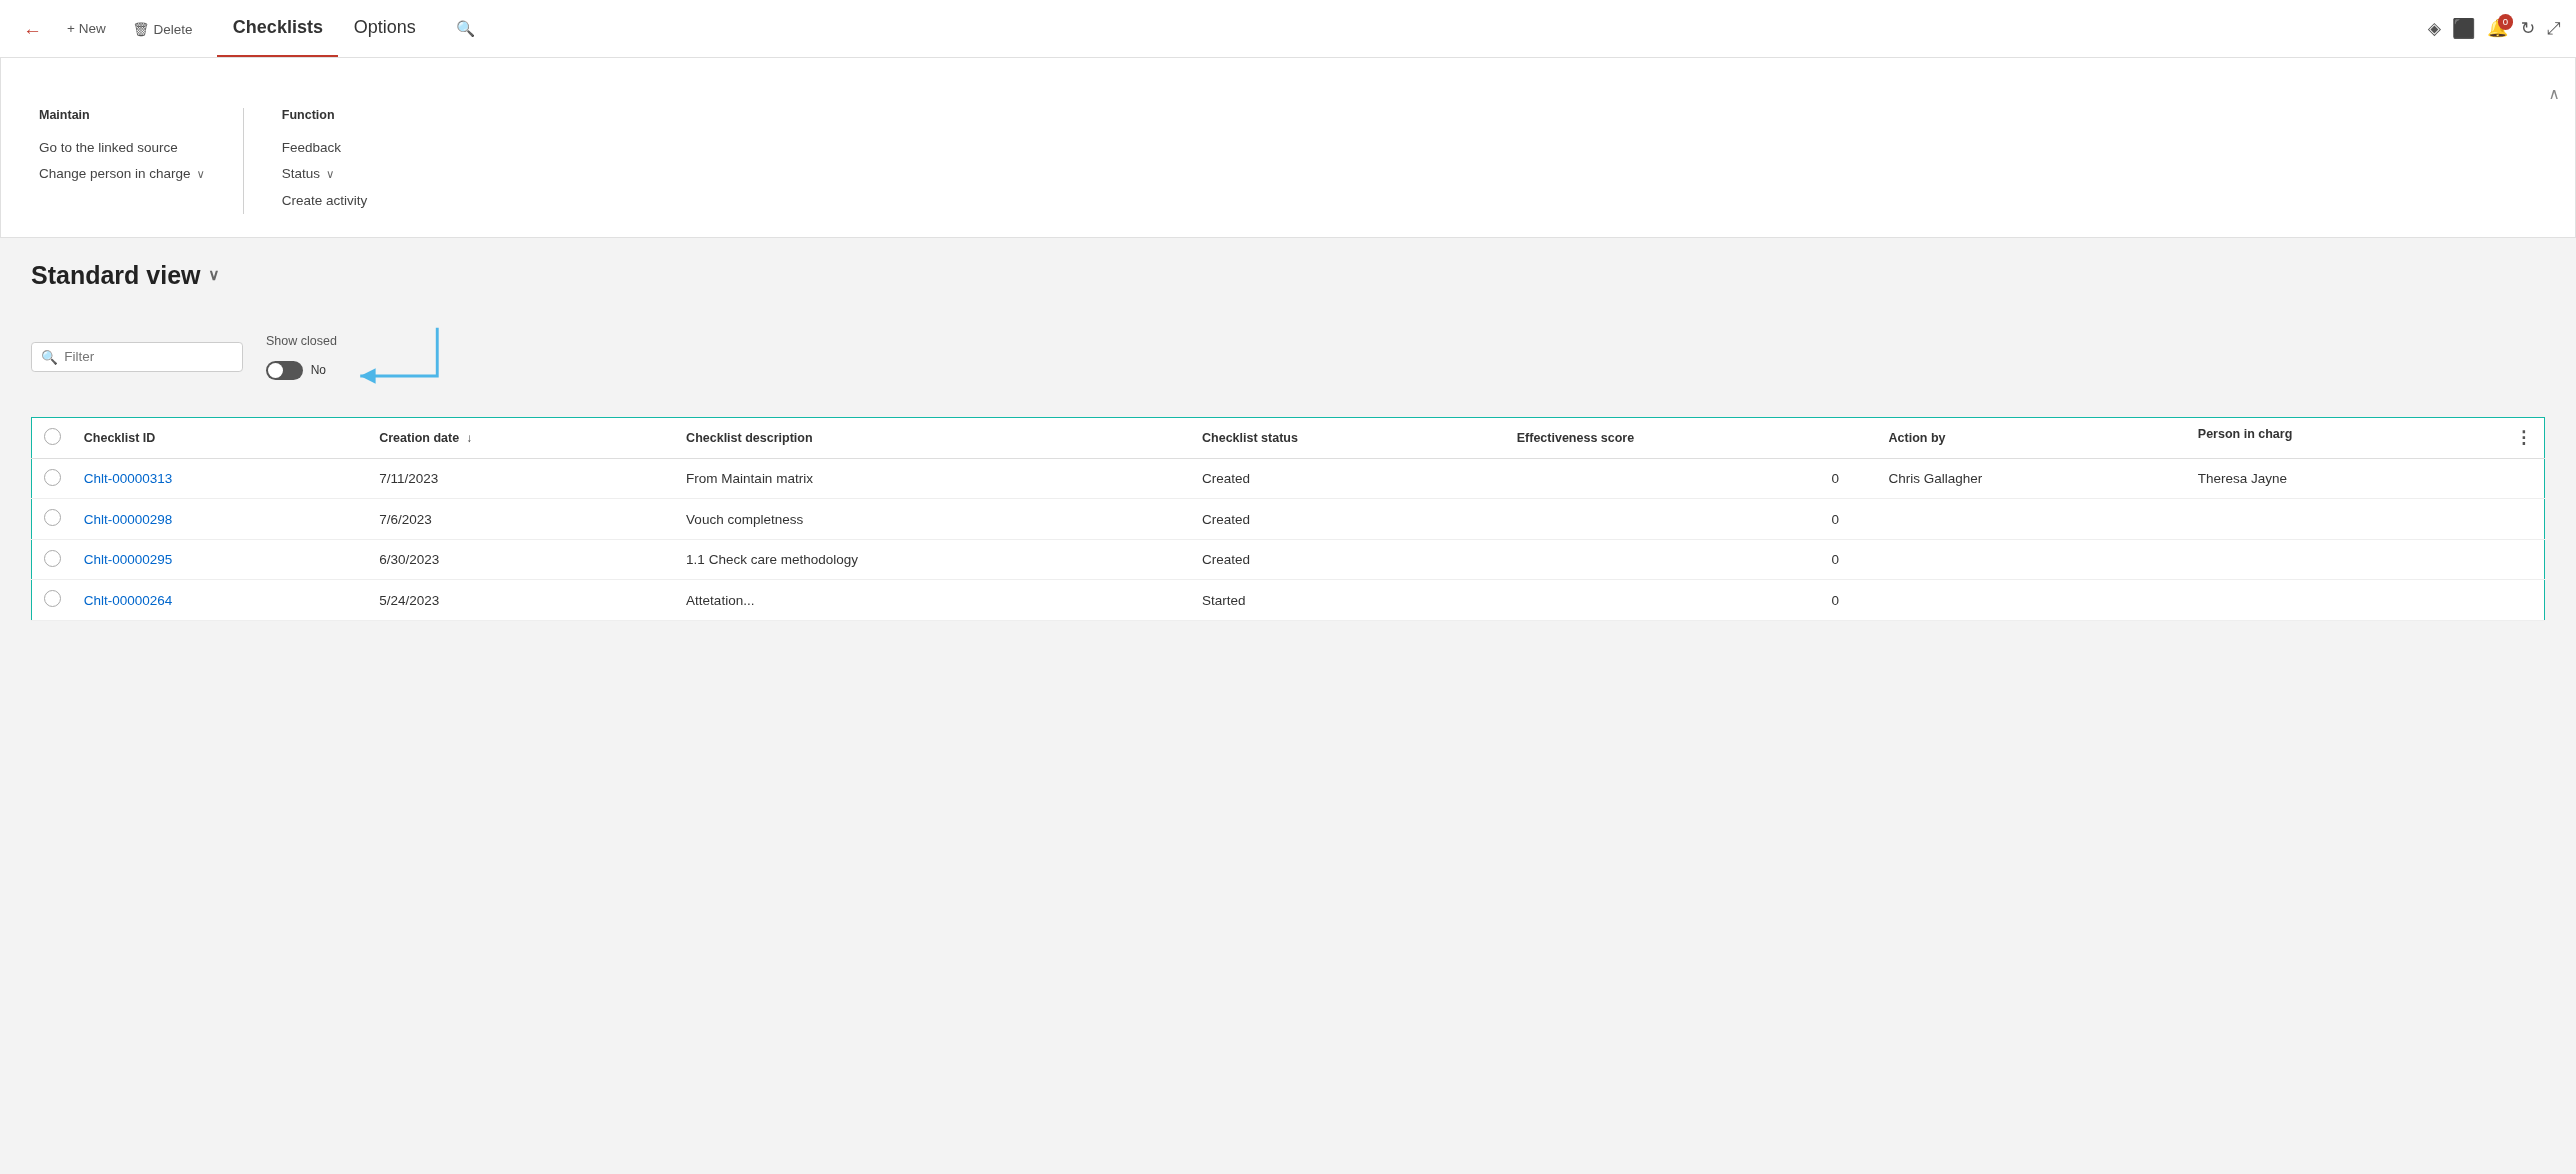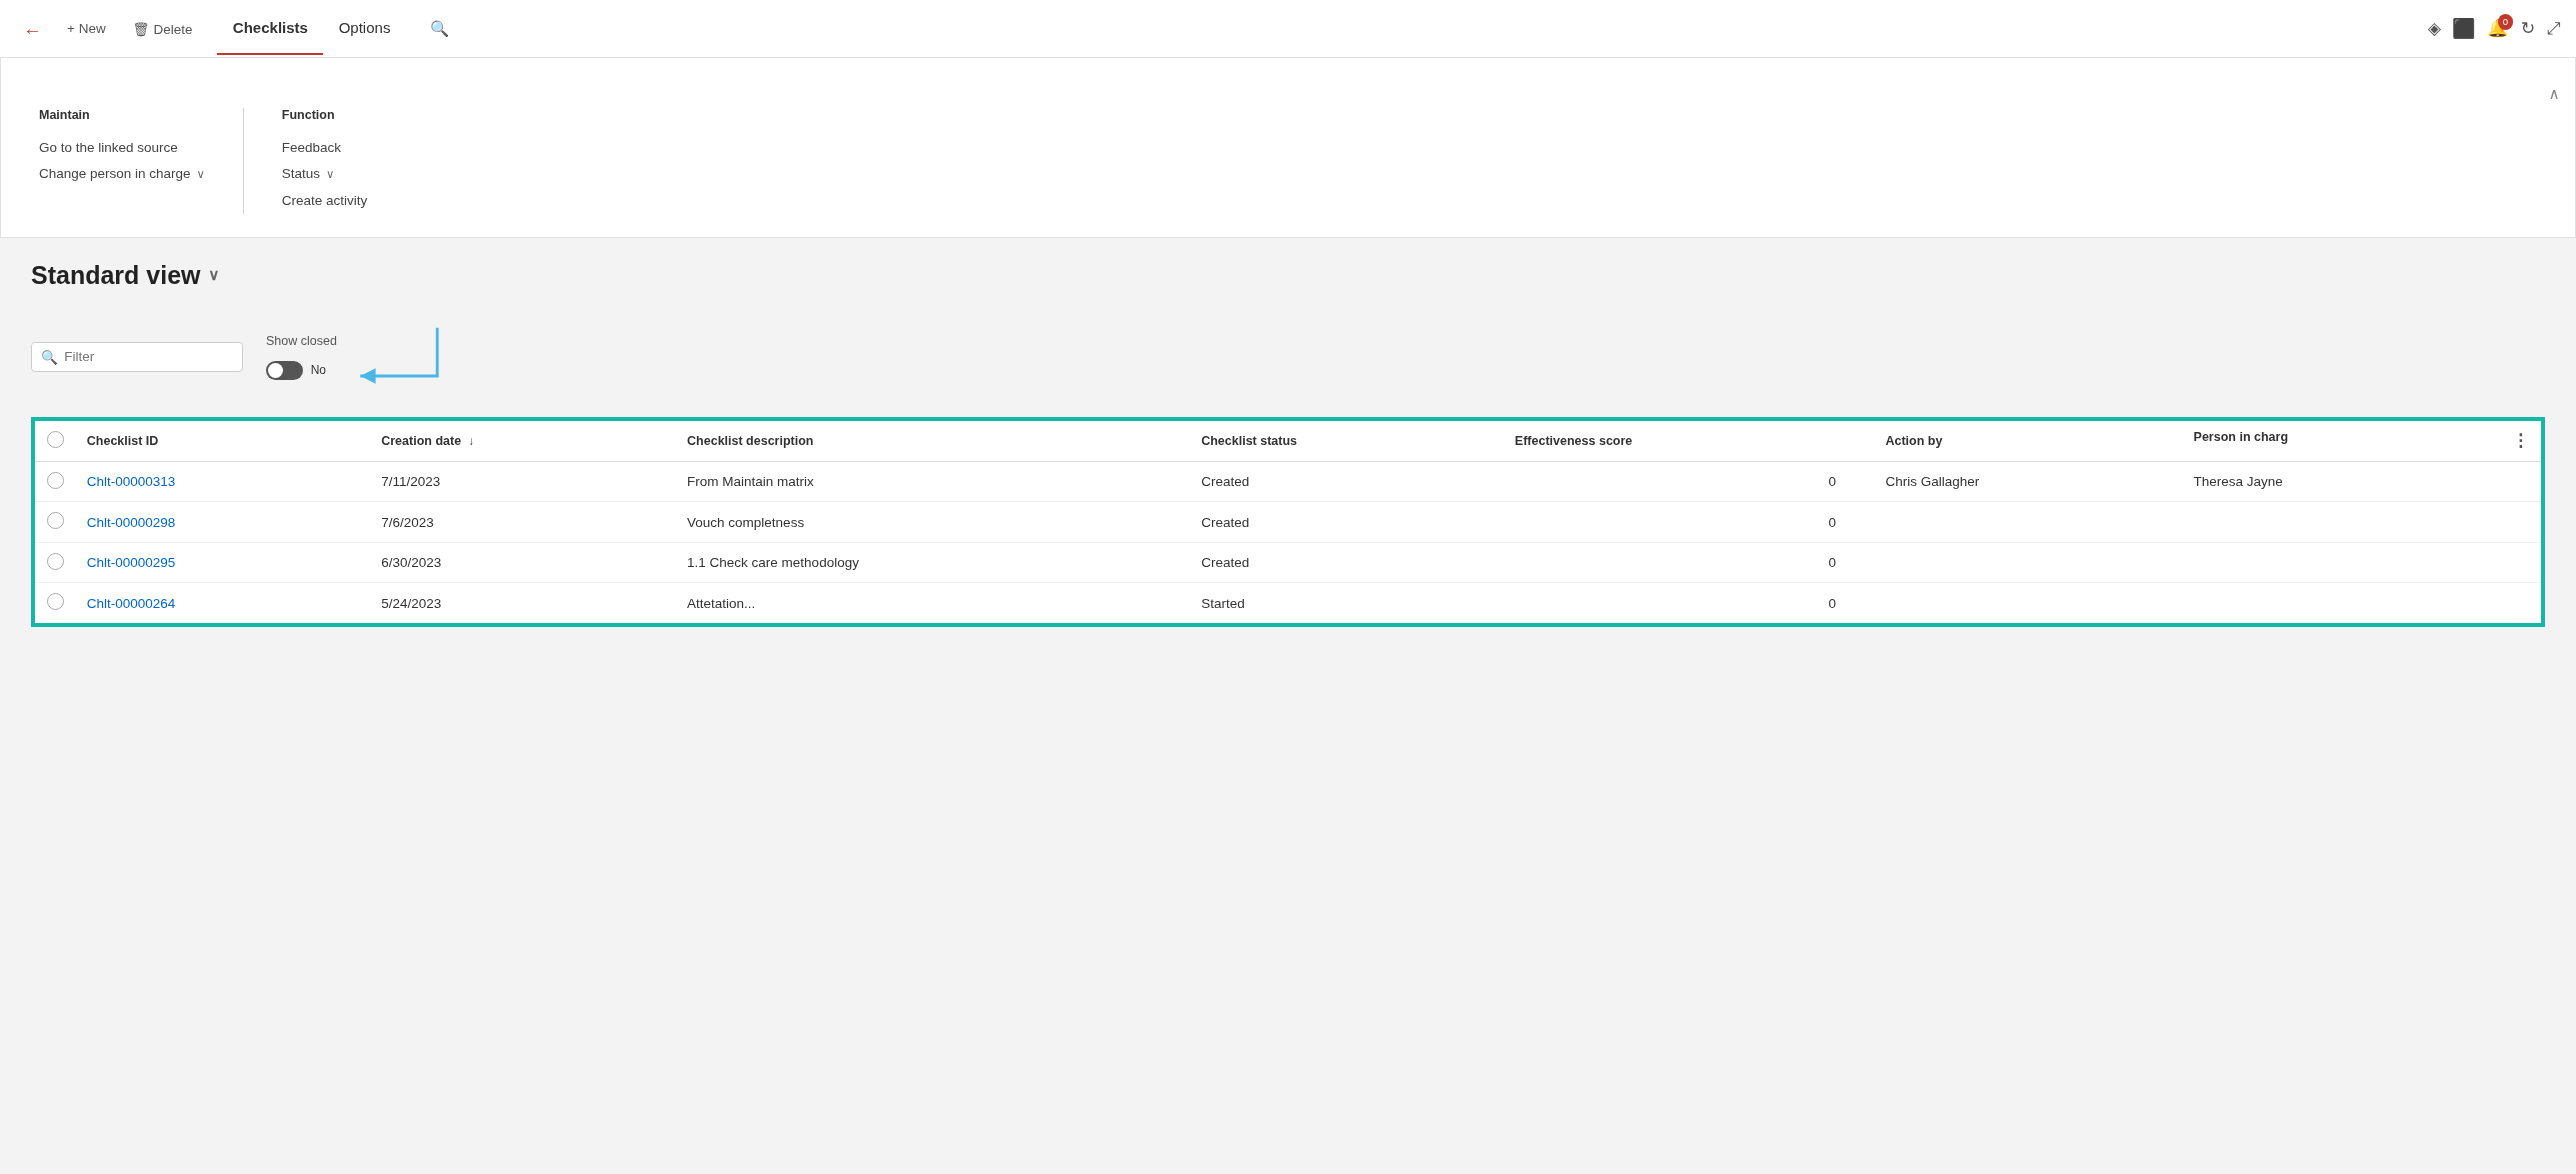--- a/index.html
+++ b/index.html
@@ -45,21 +45,21 @@
       color: #555;
     }
     .nav-tabs {
       display: flex;
       align-items: center;
       margin-left: 7.7px;
     }
     .nav-tab {
       padding: 17.3px 15.4px;
       cursor: pointer;
-      font-size: 15px;
+      font-size: 18px;
       color: #333;
       border-bottom: 2.9px solid transparent;
       font-weight: 500;
     }
     .nav-tab.active {
       border-bottom: 2.9px solid #c0392b;
       font-weight: 600;
     }
     .nav-search {
       margin-left: 7.7px;
@@ -226,21 +226,21 @@
     .toggle-text {
       font-size: 12px;
       color: #333;
     }
 
     
     .data-table {
       width: 100%;
       border-collapse: collapse;
       background: #fff;
-      border: 4px solid #14b8a6;
+      border: 1px solid #14b8a6;
     }
     .data-table th {
       text-align: left;
       padding: 9.6px 11.5px;
       font-size: 12.5px;
       font-weight: 700;
       color: #333;
       border-bottom: 1.9px solid #ddd;
       background: #fff;
       white-space: nowrap;

